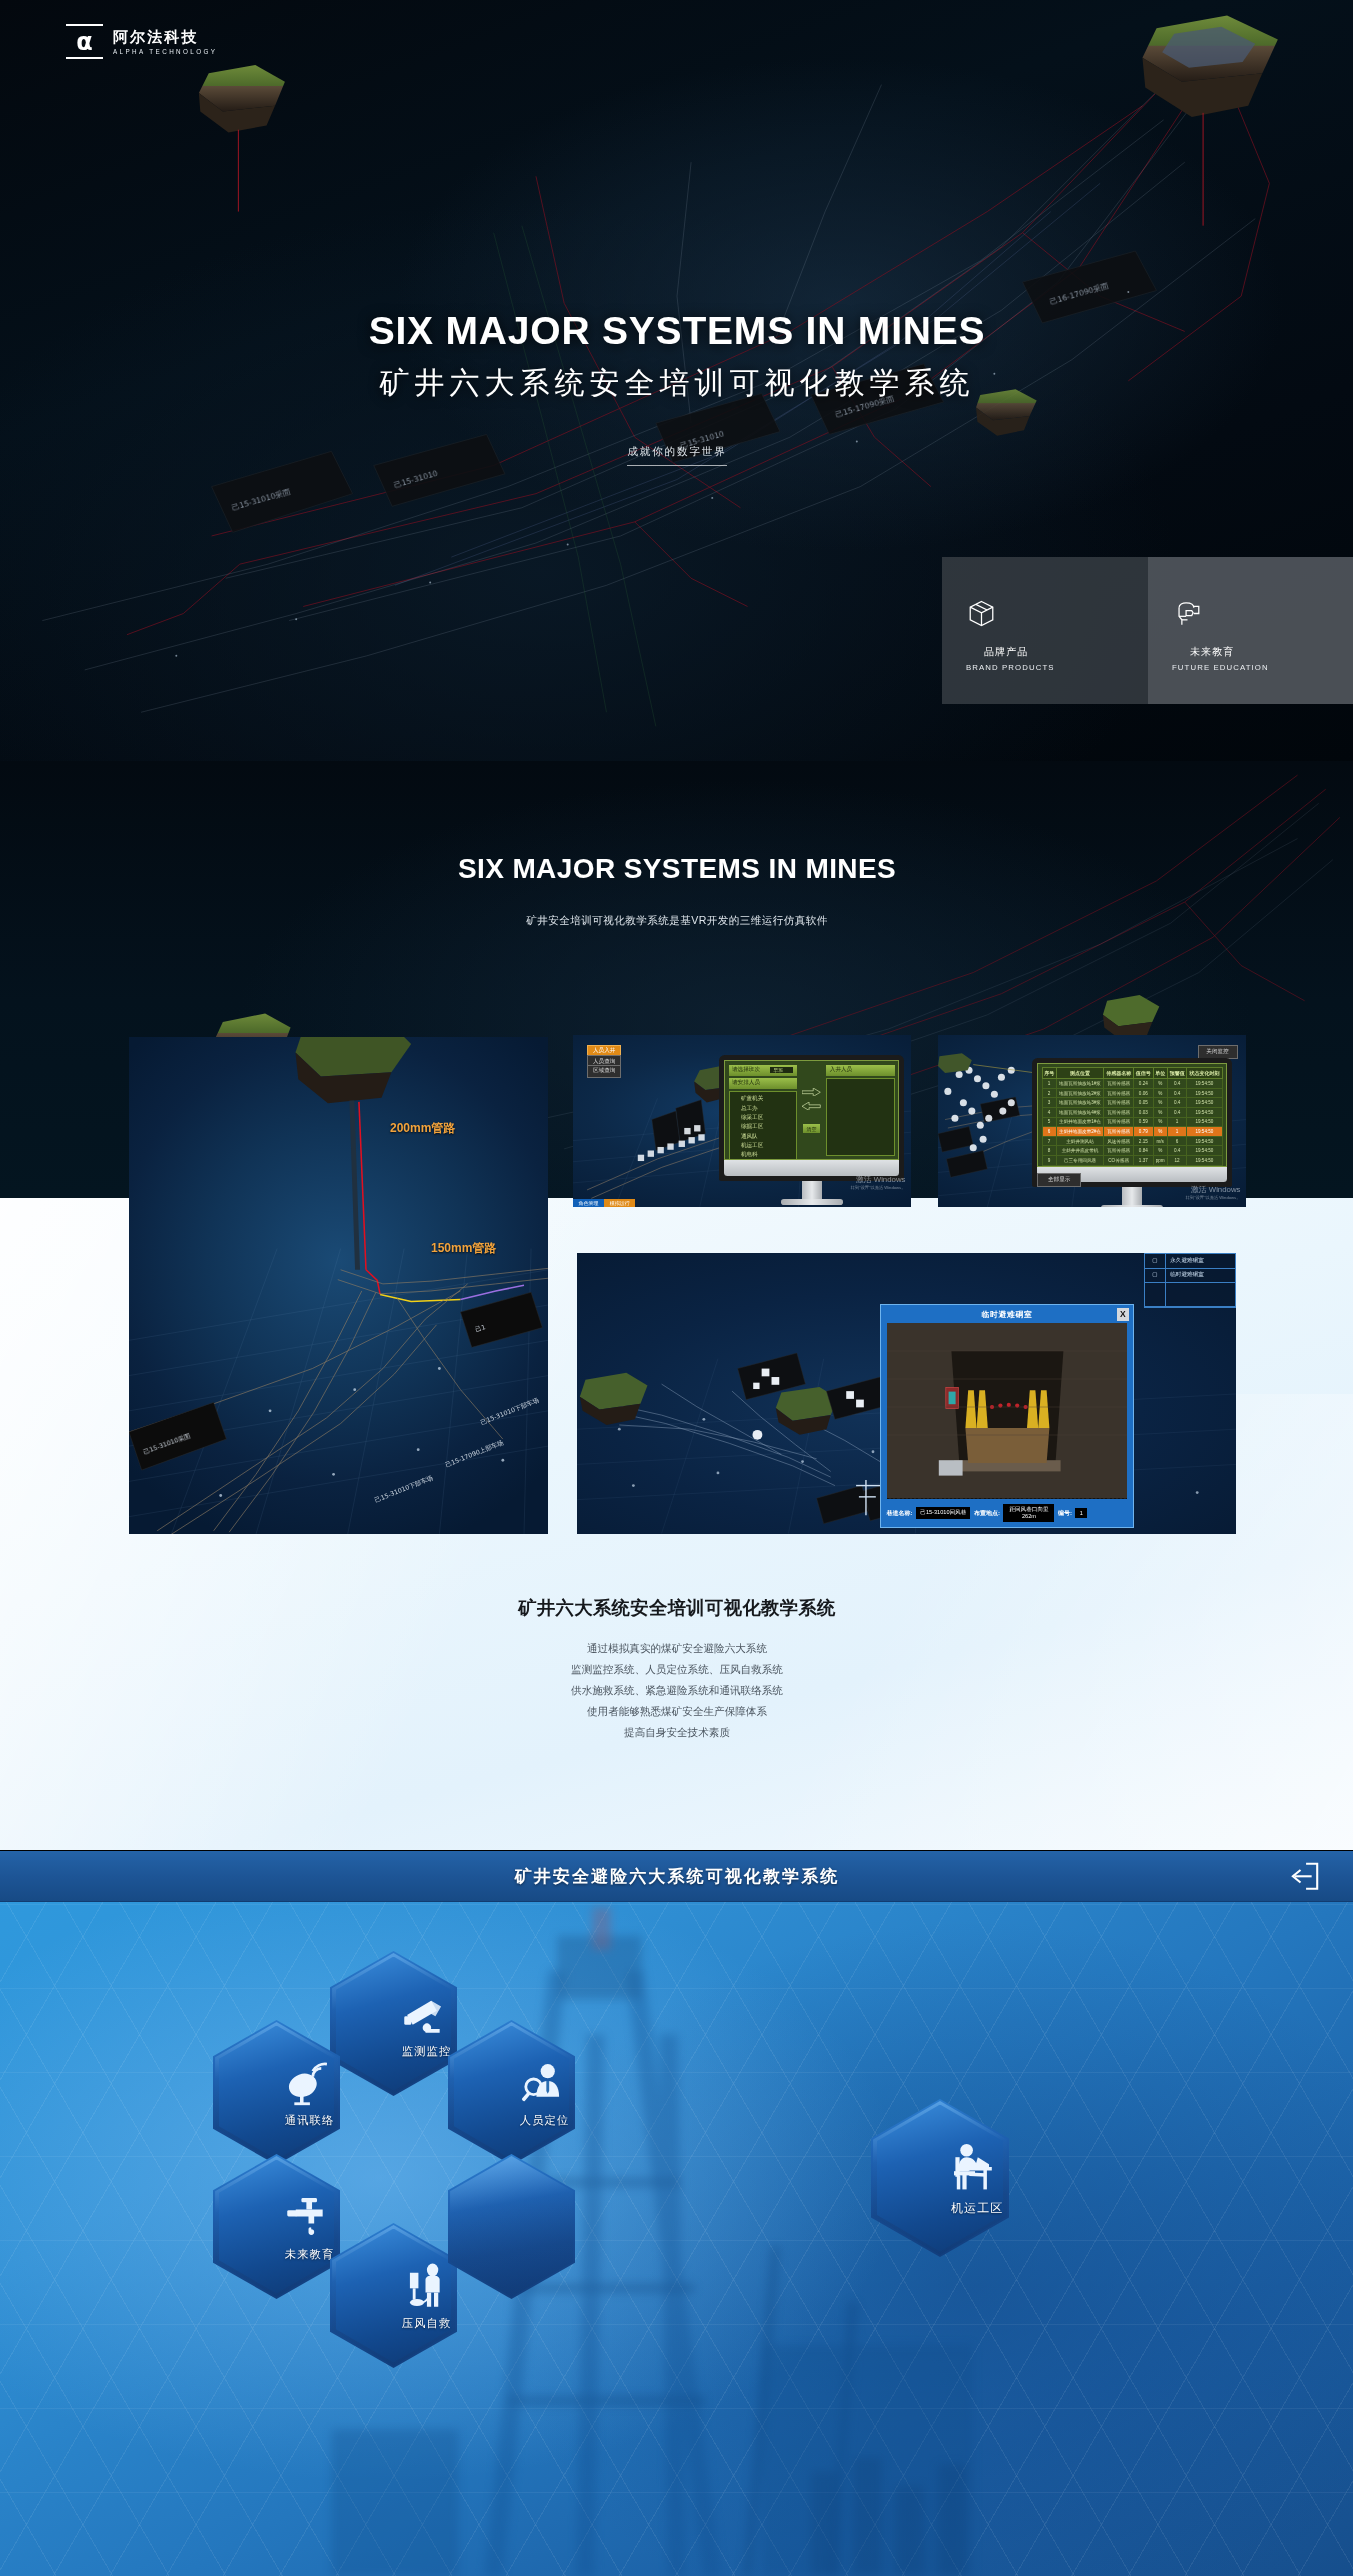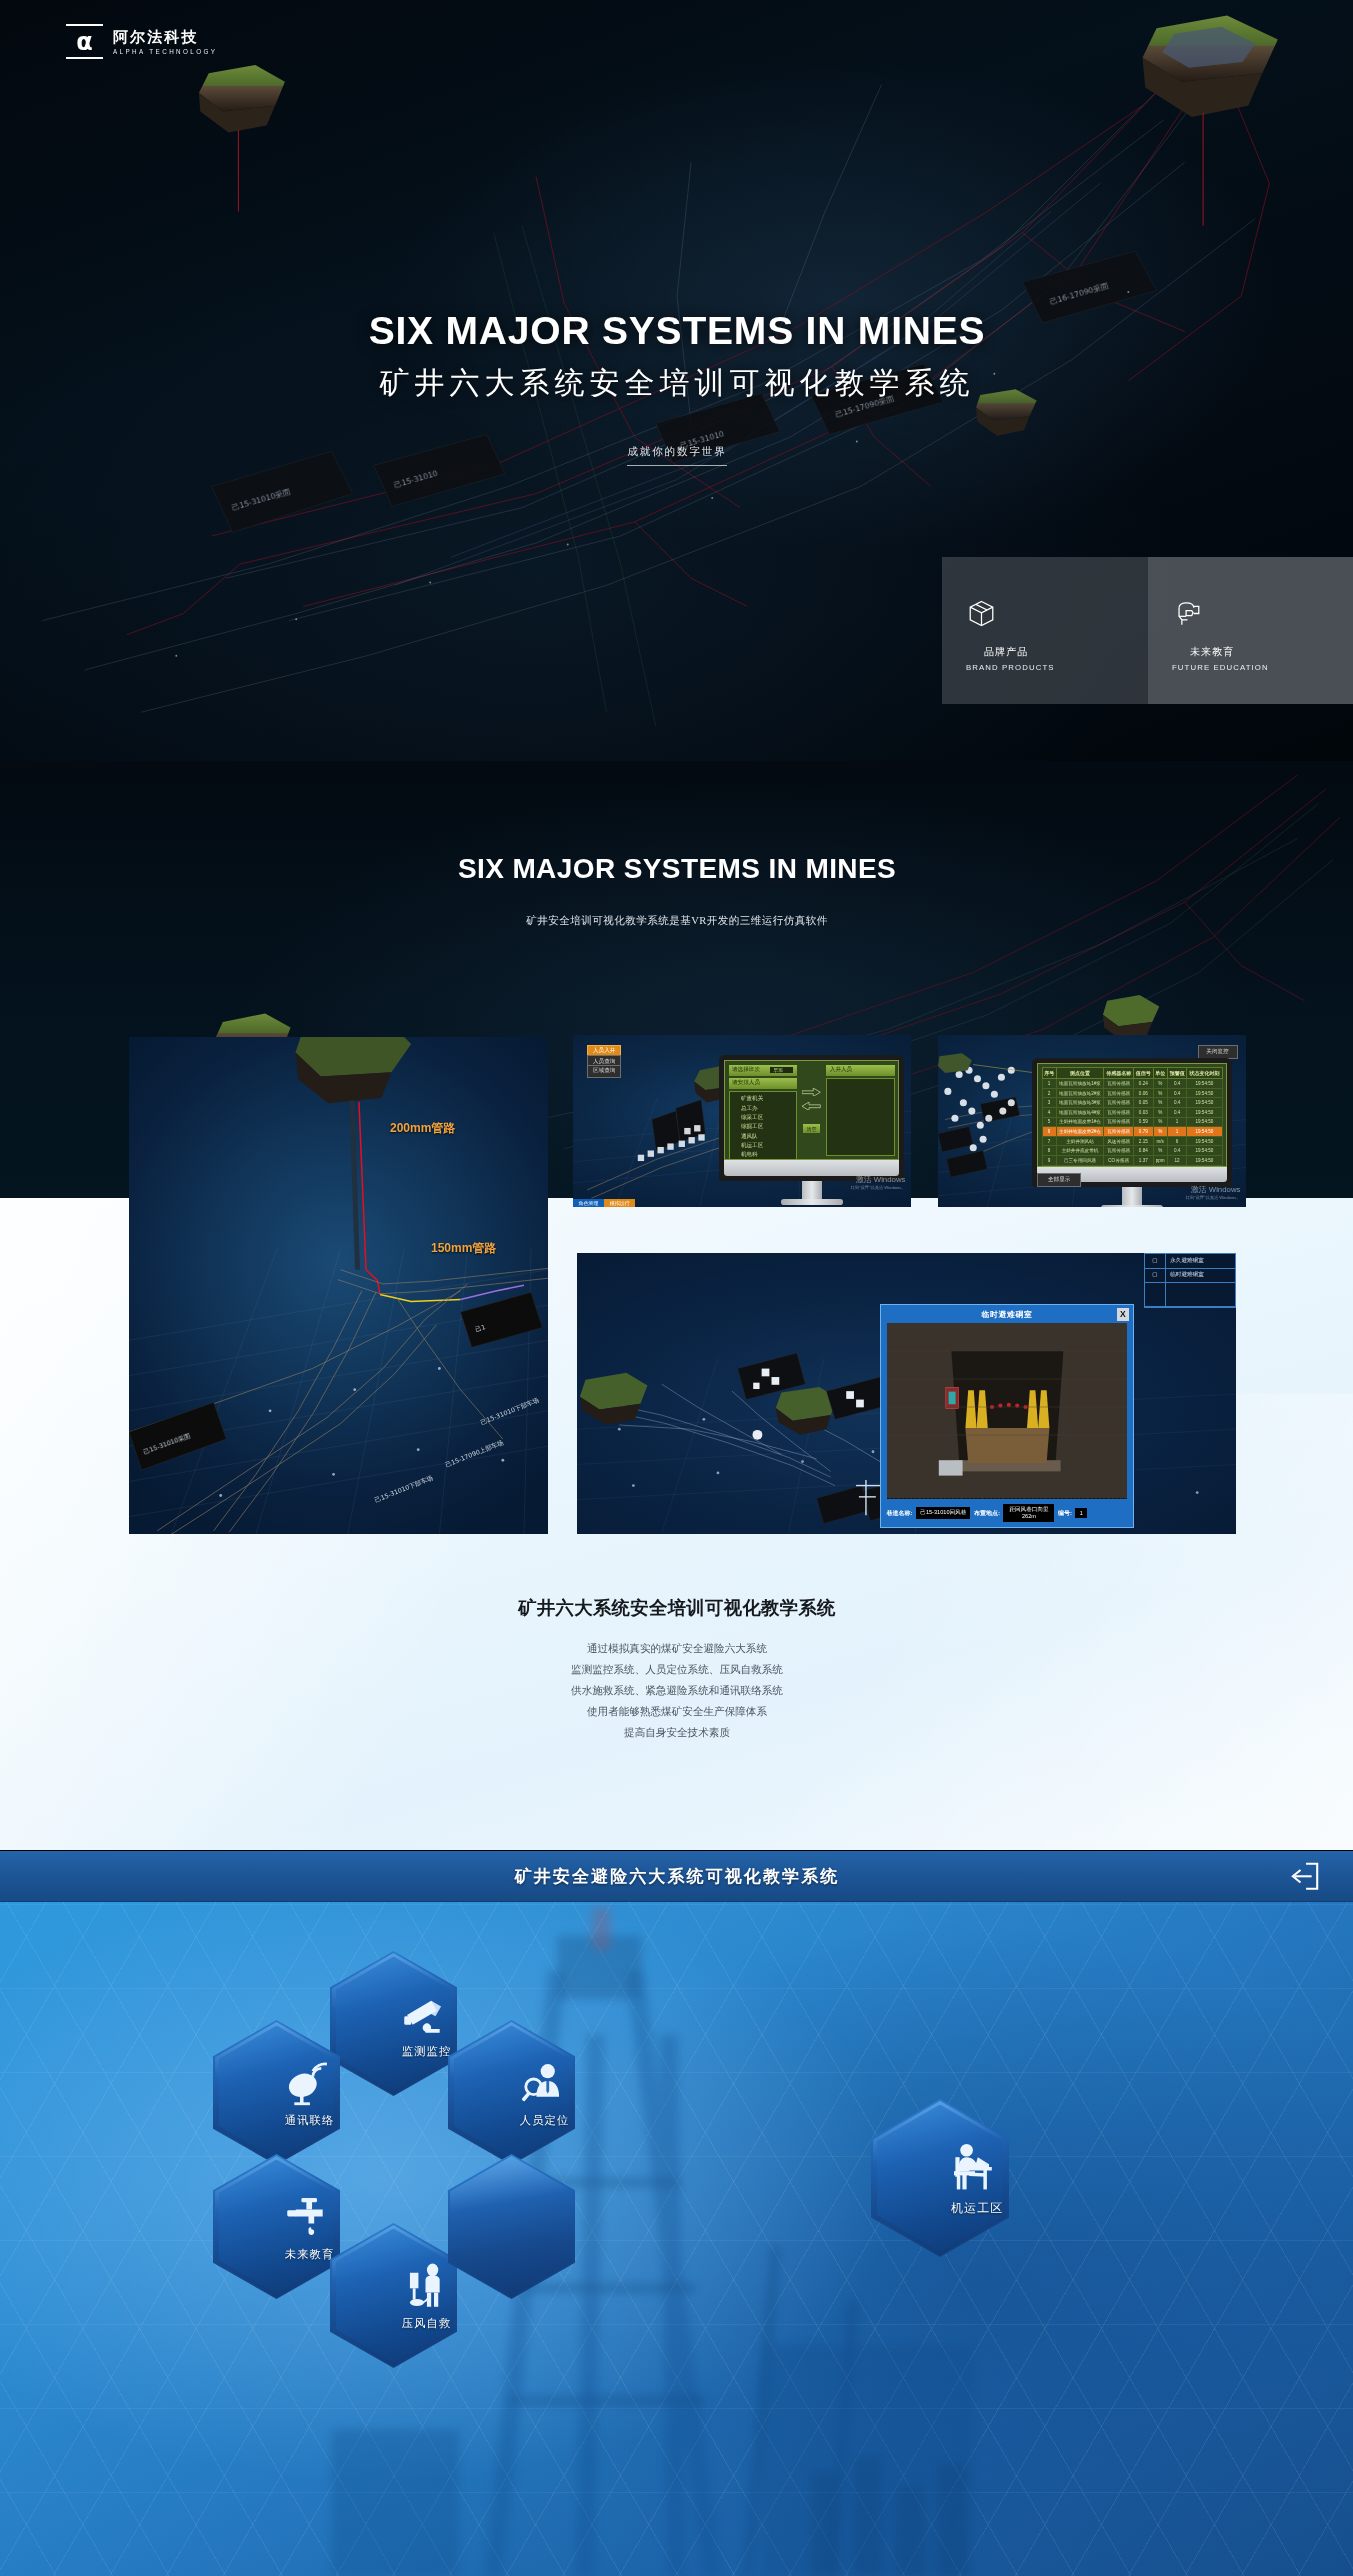--- a/index.html
+++ b/index.html
@@ -70,21 +70,21 @@
       radial-gradient(ellipse 705px 338px at 55% 60%, rgba(16,36,54,.7) 0%, rgba(4,12,20,0) 72%),
       linear-gradient(180deg,#030a11 0%,#04121d 55%,#041520 100%);
     overflow:hidden;
   }
   .sec2-h1 {
     position:absolute; left:0; right:0; top:853px; text-align:center;
     font-size:28px; font-weight:800; letter-spacing:0.4px; color:#fff; z-index:12;
   }
   .sec2-sub {
     position:absolute; left:0; right:0; top:914px; text-align:center;
-    font-size:10.6px; letter-spacing:0.4px; color:#dfe6ec; z-index:12;font-family:Liberation Serif, serif;
+    font-size:10.6px; letter-spacing:0.4px; color:#dfe6ec; z-index:12;
   }
 
   
   .light {
     position:absolute; left:0; top:1198px; width:1354px; height:652px;
     background:linear-gradient(165deg,#f6fbfe 0%,#eaf6fd 40%,#e3f2fc 70%,#f2f9fe 100%);
   }
   .light::before {
     content:""; position:absolute; left:0; top:0; width:62%; height:100%;
     background:linear-gradient(115deg,rgba(255,255,255,.85) 0%,rgba(255,255,255,0) 58%);

